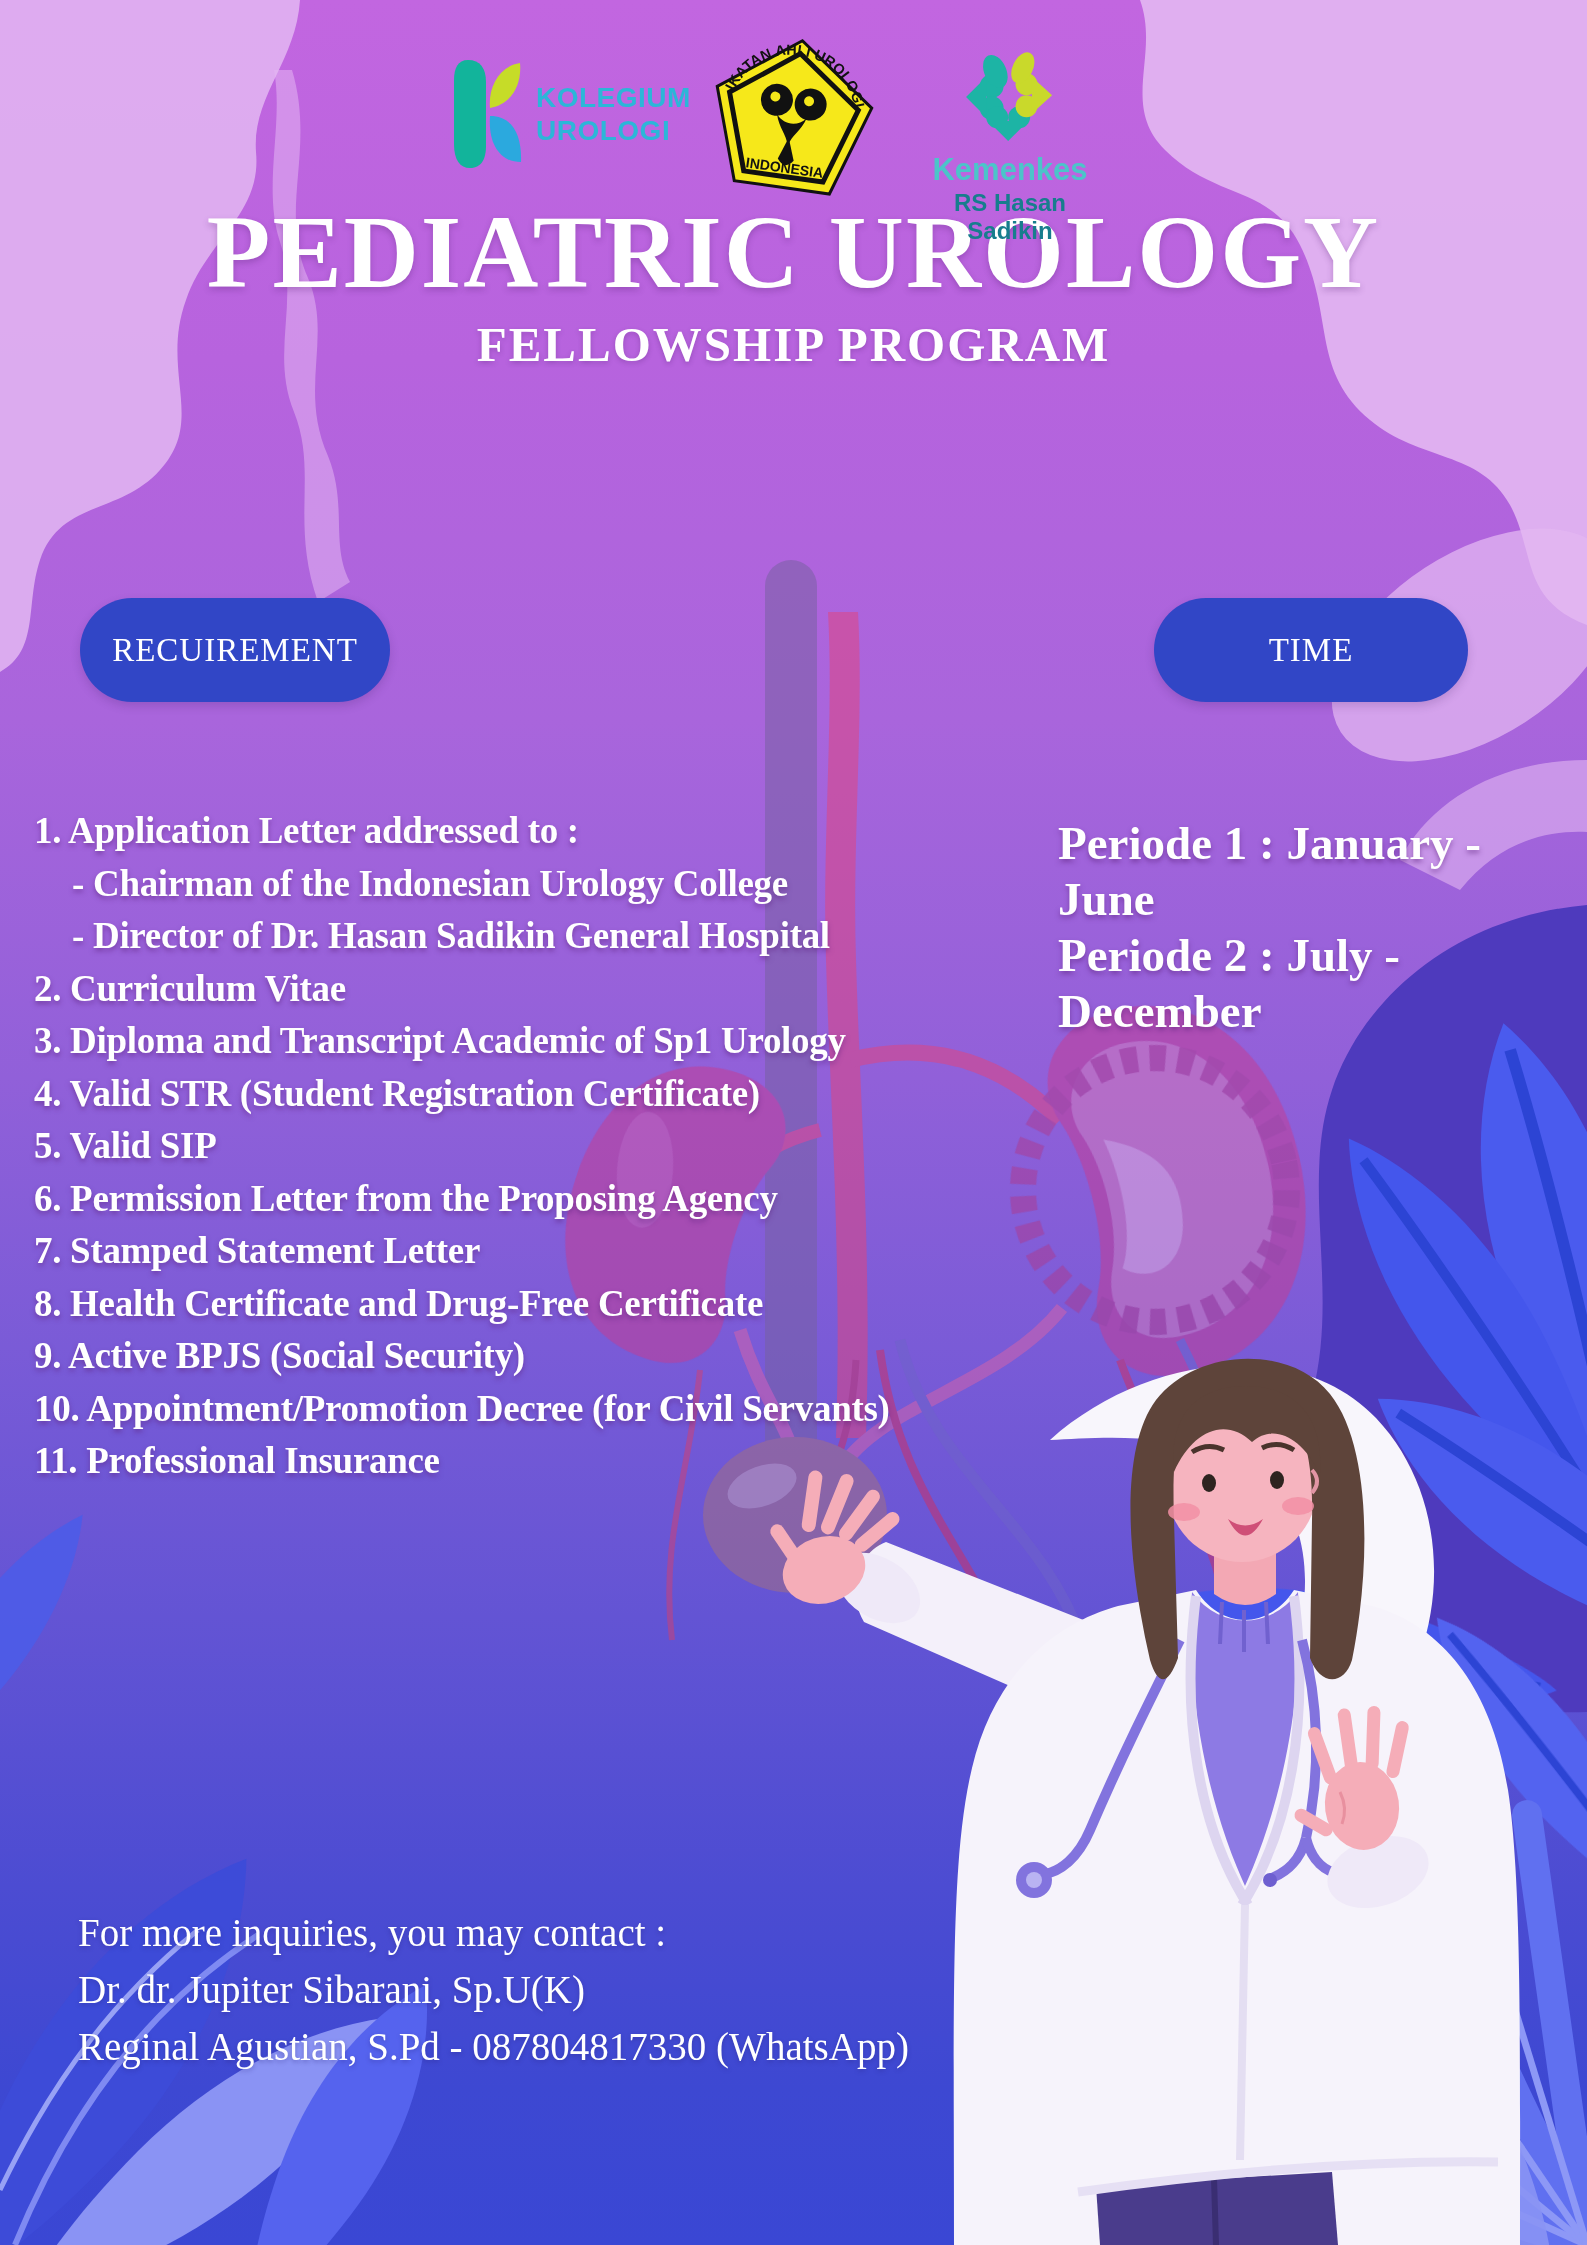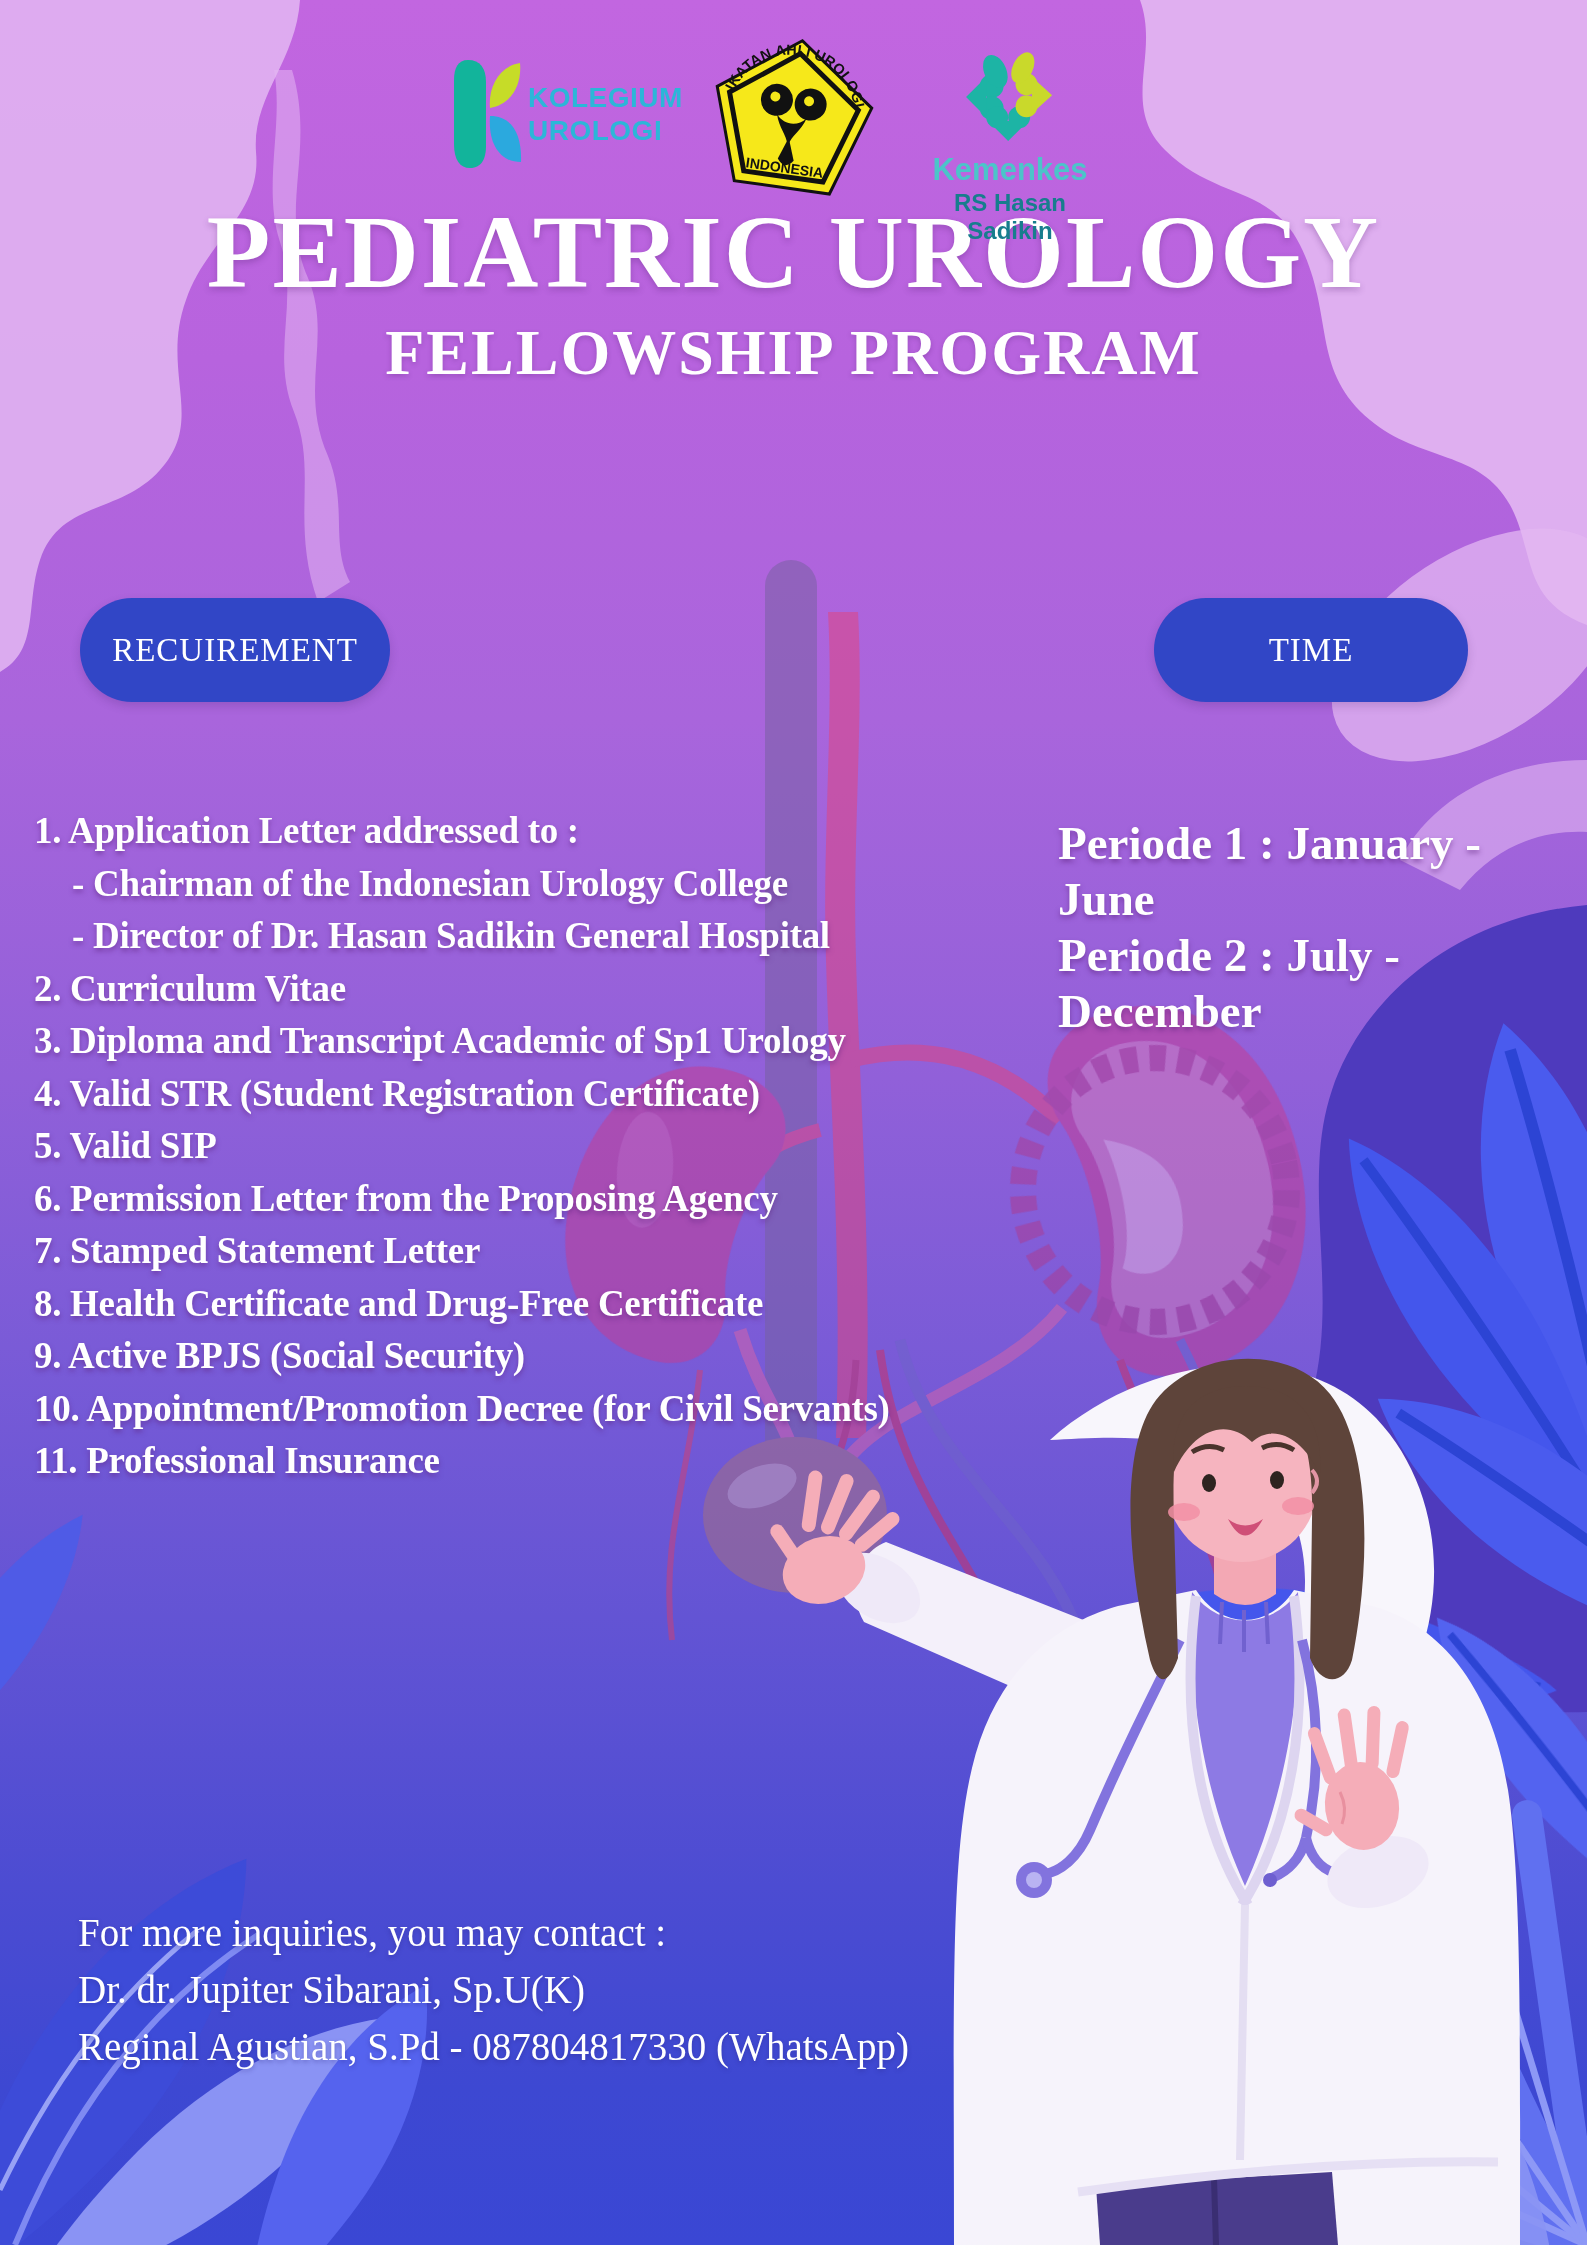--- a/index.html
+++ b/index.html
@@ -7,32 +7,32 @@
     position:relative;width:1587px;height:2245px;margin:0 auto;overflow:hidden;
     background:linear-gradient(180deg,#c266e0 0%,#b763de 16%,#a965dc 32%,#9160d9 48%,
       #7a5bd7 60%,#6354d4 72%,#4c4cd2 84%,#3d48d2 93%,#3a47d4 100%);
     font-family:"Liberation Serif", serif;color:#ffffff;
   }
   .scene{position:absolute;left:0;top:0;width:1587px;height:2245px;z-index:0;}
   .layer{position:absolute;z-index:2;}
 
   
   .logo{position:absolute;z-index:3;}
-  .kolegium{left:452px;top:58px;display:flex;align-items:center;gap:6px;}
+  .kolegium{left:452px;top:58px;display:flex;align-items:center;gap:14px;}
   .kol-text{font-family:"Liberation Sans",sans-serif;font-weight:bold;font-size:28px;
     line-height:1.18;color:#2cb6d8;letter-spacing:.5px;}
   .iaui{left:706px;top:34px;}
   .kemenkes{left:920px;top:44px;width:180px;text-align:center;
     font-family:"Liberation Sans",sans-serif;font-weight:bold;}
   .kem1{font-size:31px;color:#4cc4c9;margin-top:0;}
   .kem2{font-size:24px;color:#177d8d;margin-top:1px;}
 
   .title{left:0;top:192px;width:100%;text-align:center;font-size:104px;font-weight:bold;
     letter-spacing:2px;margin:0;text-shadow:0 3px 6px rgba(80,30,110,.30);}
-  .subtitle{left:0;top:316px;width:100%;text-align:center;font-size:64px;font-weight:bold;
+  .subtitle{left:0;top:316px;width:100%;text-align:center;font-size:49px;font-weight:bold;
     letter-spacing:2px;margin:0;text-shadow:0 2px 5px rgba(80,30,110,.30);}
 
   .pill{position:absolute;top:598px;height:104px;border-radius:52px;background:#3146c6;
     display:flex;align-items:center;justify-content:center;font-size:33px;letter-spacing:1px;
     color:#fff;z-index:2;box-shadow:0 4px 10px rgba(50,20,90,.18);}
   .pill.req{left:80px;width:310px;}
   .pill.time{left:1154px;width:314px;}
 
   .reqs{left:34px;top:780px;width:1000px;font-size:37px;font-weight:bold;line-height:52.5px;
     letter-spacing:-.3px;text-shadow:0 3px 5px rgba(92,35,125,.55);margin-top:25px;}

